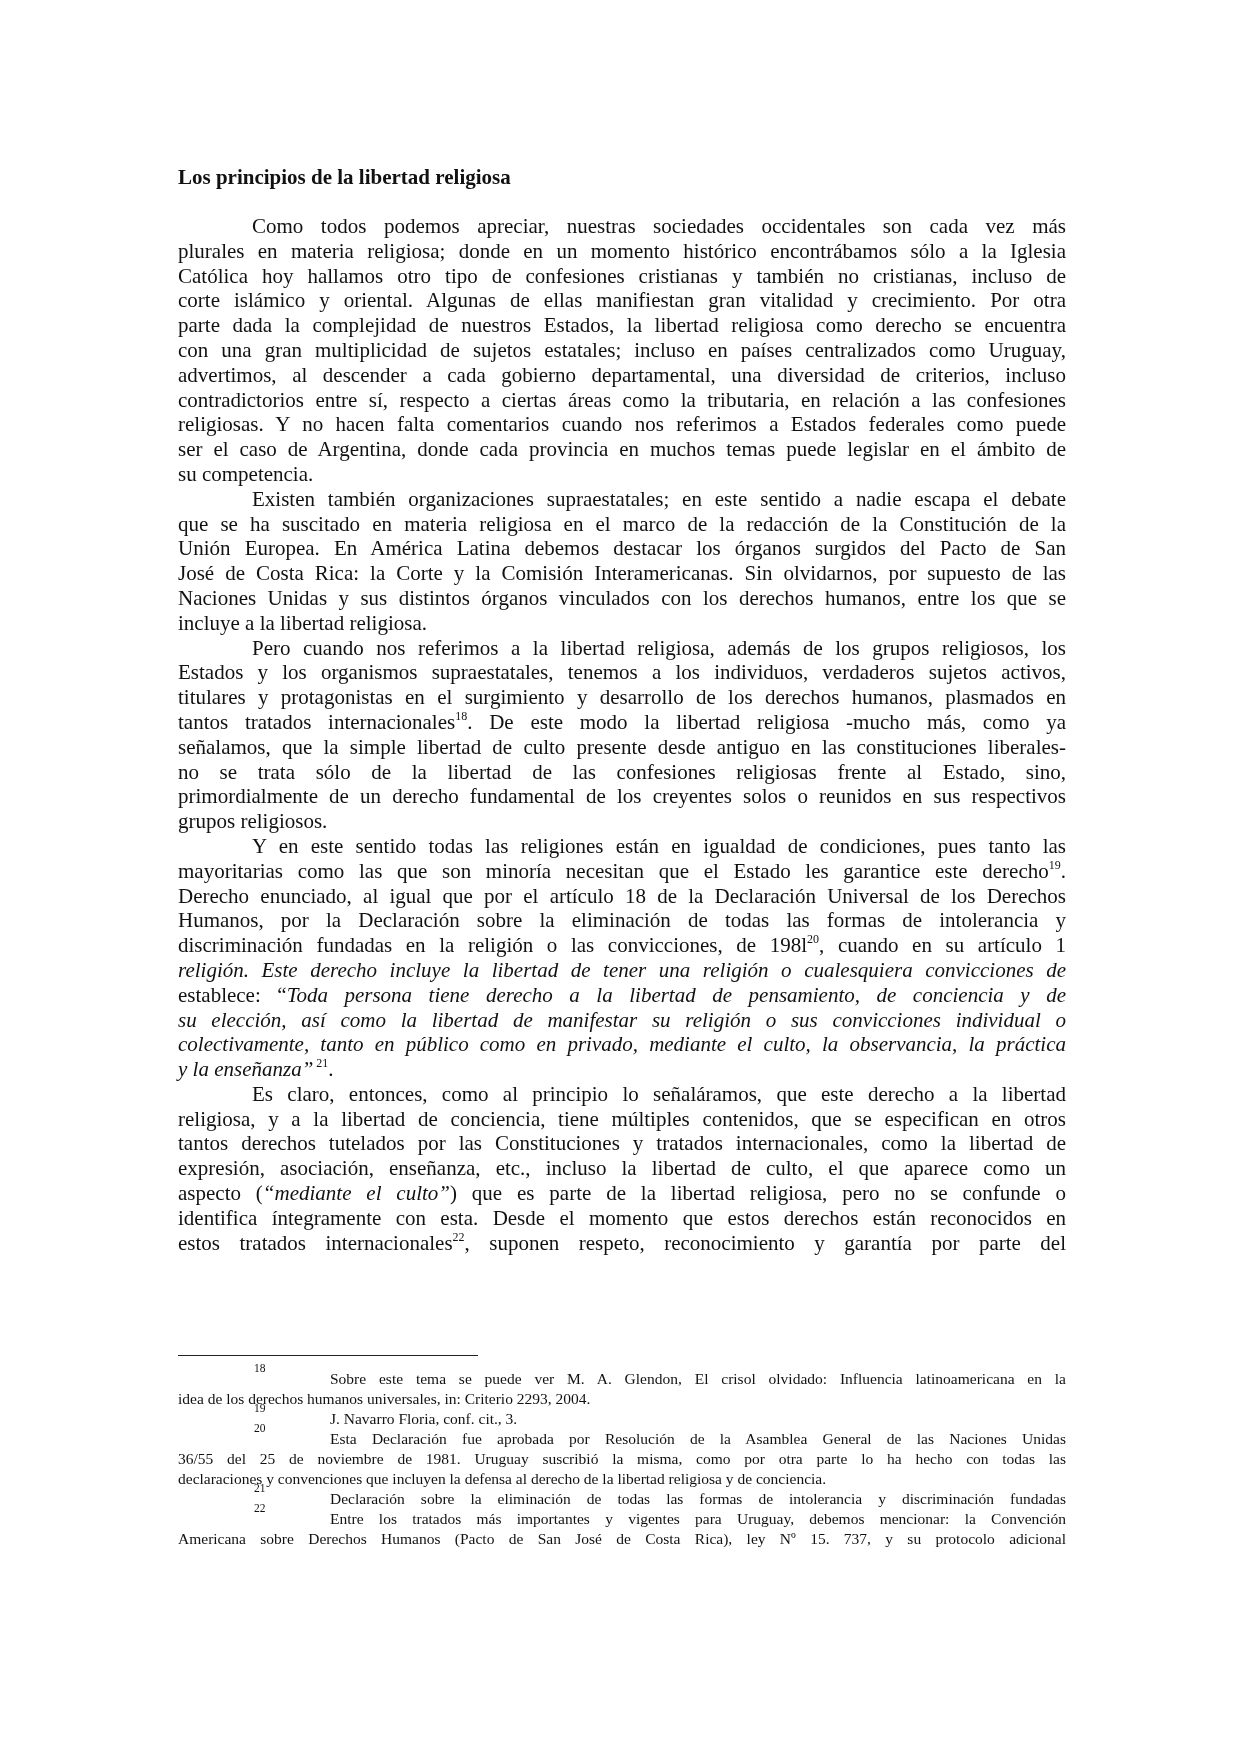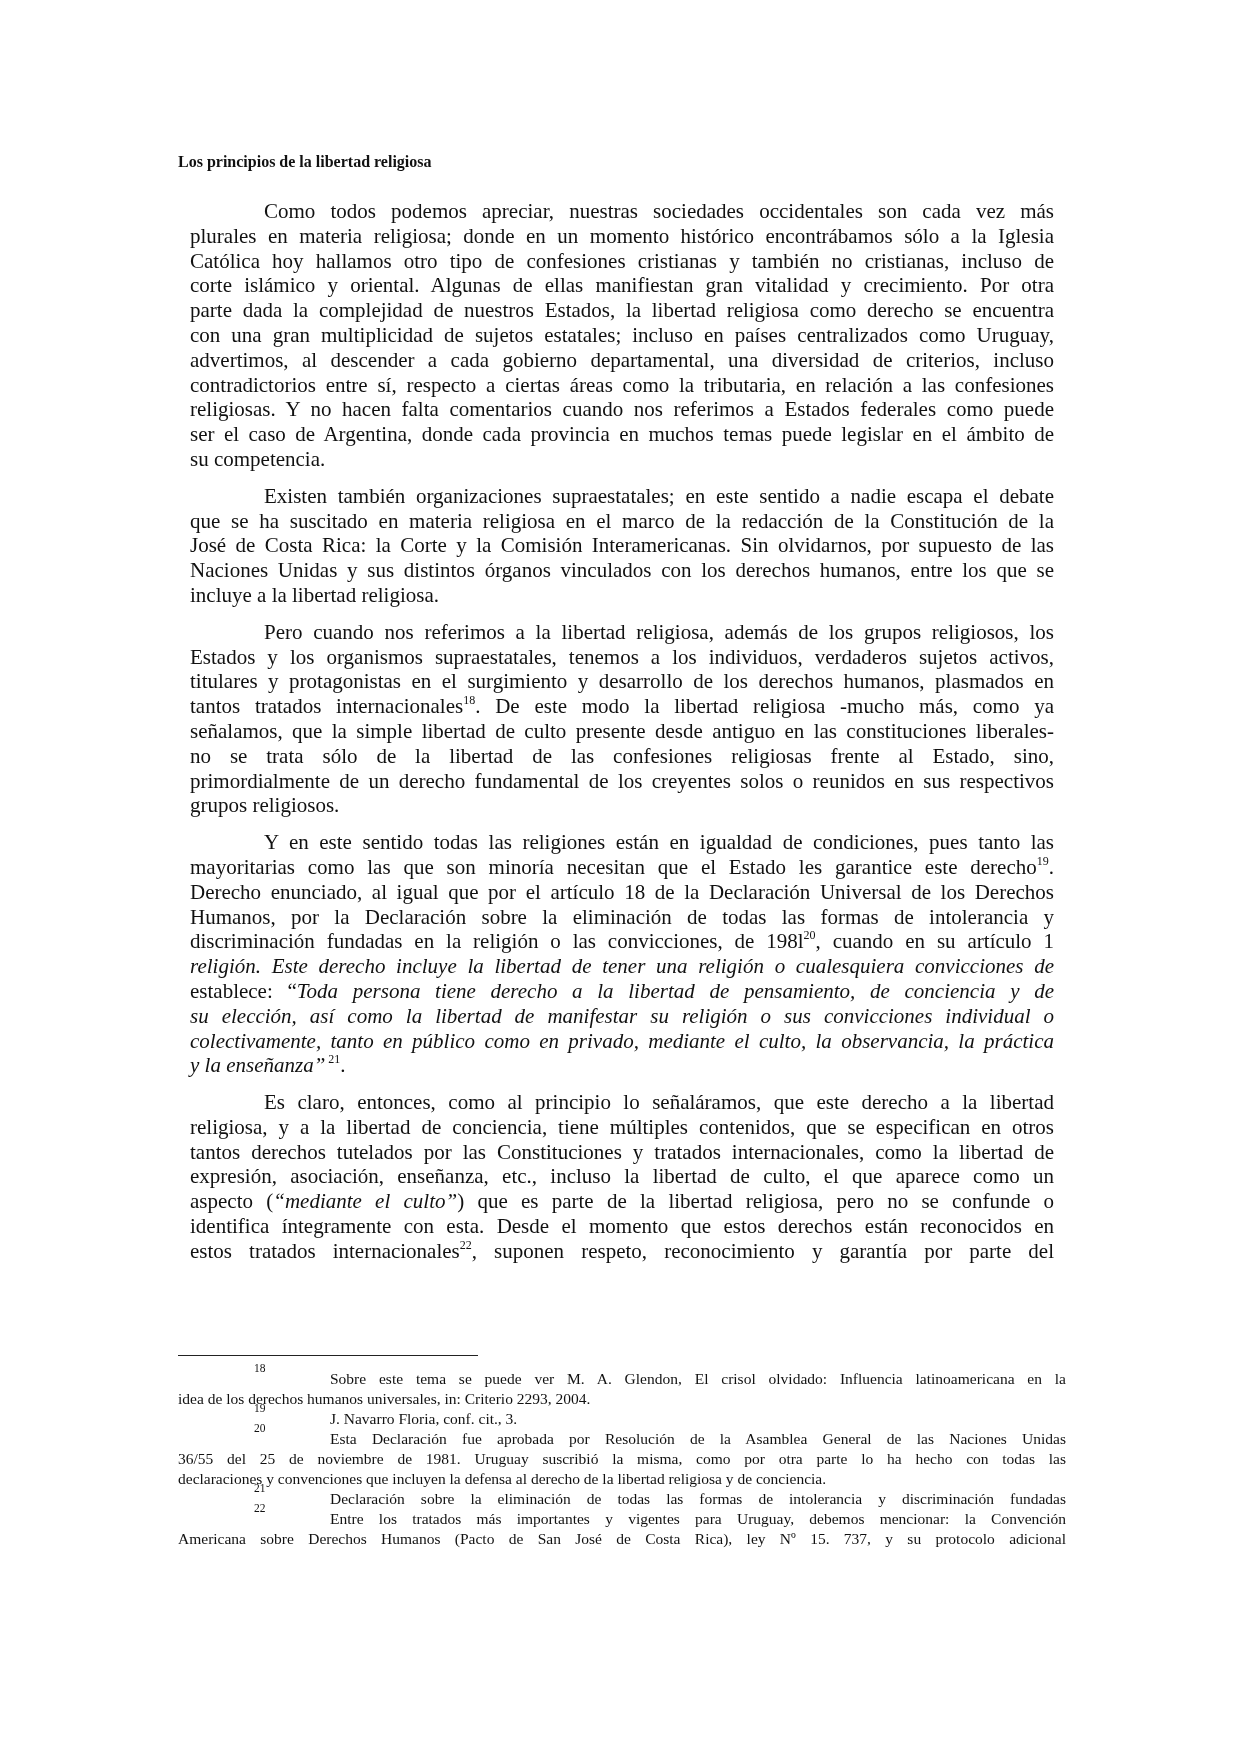--- a/index.html
+++ b/index.html
@@ -1,21 +1,21 @@
 <!DOCTYPE html>
 <html><head>
   <meta charset="utf-8">
   <style>
     html, body { margin: 0; padding: 0; background: #ffffff; }
     body { width: 1240px; height: 1754px; position: relative; overflow: hidden;
            font-family: "Liberation Serif", "DejaVu Serif", serif; color: #111111; }
     .page { position: absolute; left: 0; top: 0; width: 1240px; height: 1754px; background: #ffffff; }
     .content { position: absolute; left: 178px; top: 148px; width: 888px; }
-    .heading { font-weight: bold; font-size: 16px; line-height: 26px; margin: 1px 0 24px 0; }
-    .para { margin: 12px; }
+    .heading { font-weight: bold; font-size: 21px; line-height: 26px; margin: 16px 0 24px 0; }
+    .para { margin: 0; }
     .line { display: block; font-size: 21px; line-height: 24.8px; text-align: justify; text-align-last: justify; white-space: nowrap; height: 24.8px; }
     .line.last { text-align-last: left; font-family: Liberation Serif, serif; }
     .line.indent { padding-left: 74px; }
     .line .it { font-style: italic; }
     sup.ref { font-size: 12px; line-height: 0; vertical-align: 9px; }
     .footnotes { position: absolute; left: 178px; top: 1355px; width: 888px; }
     .fn-rule { width: 300px; height: 0; border-top: 1.2px solid #222; margin: 0 0 13px 0; }
     .fn { margin: 0; }
     .fn-line { display: block; font-size: 15.5px; line-height: 20px; height: 20px; text-align: justify; text-align-last: justify; white-space: nowrap; position: relative; }
     .fn-line.last { text-align-last: left; }
@@ -38,20 +38,21 @@
           <span class="line"><span>con una gran multiplicidad de sujetos estatales; incluso en países centralizados como Uruguay,</span></span>
           <span class="line"><span>advertimos, al descender a cada gobierno departamental, una diversidad de criterios, incluso</span></span>
           <span class="line"><span>contradictorios entre sí, respecto a ciertas áreas como la tributaria, en relación a las confesiones</span></span>
           <span class="line"><span>religiosas. Y no hacen falta comentarios cuando nos referimos a Estados federales como puede</span></span>
           <span class="line"><span>ser el caso de Argentina, donde cada provincia en muchos temas puede legislar en el ámbito de</span></span>
           <span class="line last"><span>su competencia.</span></span>
         </div>
         <div class="para">
           <span class="line indent"><span>Existen también organizaciones supraestatales; en este sentido a nadie escapa el debate</span></span>
           <span class="line"><span>que se ha suscitado en materia religiosa en el marco de la redacción de la Constitución de la</span></span>
+          <span class="line"><span>Unión Europea. En América Latina debemos destacar los órganos surgidos del Pacto de San</span></span>
           <span class="line"><span>José de Costa Rica: la Corte y la Comisión Interamericanas. Sin olvidarnos, por supuesto de las</span></span>
           <span class="line"><span>Naciones Unidas y sus distintos órganos vinculados con los derechos humanos, entre los que se</span></span>
           <span class="line last"><span>incluye a la libertad religiosa.</span></span>
         </div>
         <div class="para">
           <span class="line indent"><span>Pero cuando nos referimos a la libertad religiosa, además de los grupos religiosos, los</span></span>
           <span class="line"><span>Estados y los organismos supraestatales, tenemos a los individuos, verdaderos sujetos activos,</span></span>
           <span class="line"><span>titulares y protagonistas en el surgimiento y desarrollo de los derechos humanos, plasmados en</span></span>
           <span class="line"><span>tantos tratados internacionales</span><sup class="ref">18</sup><span>. De este modo la libertad religiosa -mucho más, como ya</span></span>
           <span class="line"><span>señalamos, que la simple libertad de culto presente desde antiguo en las constituciones liberales-</span></span>

